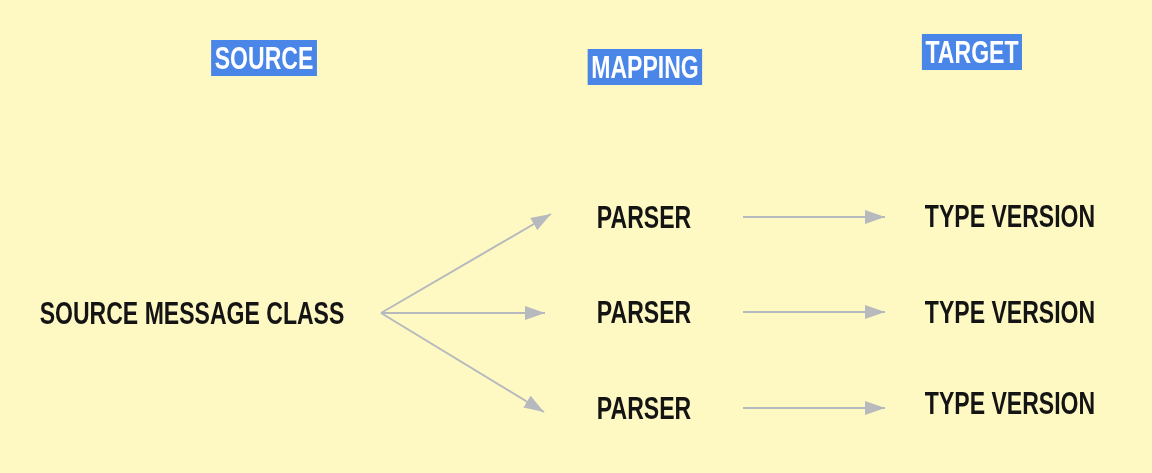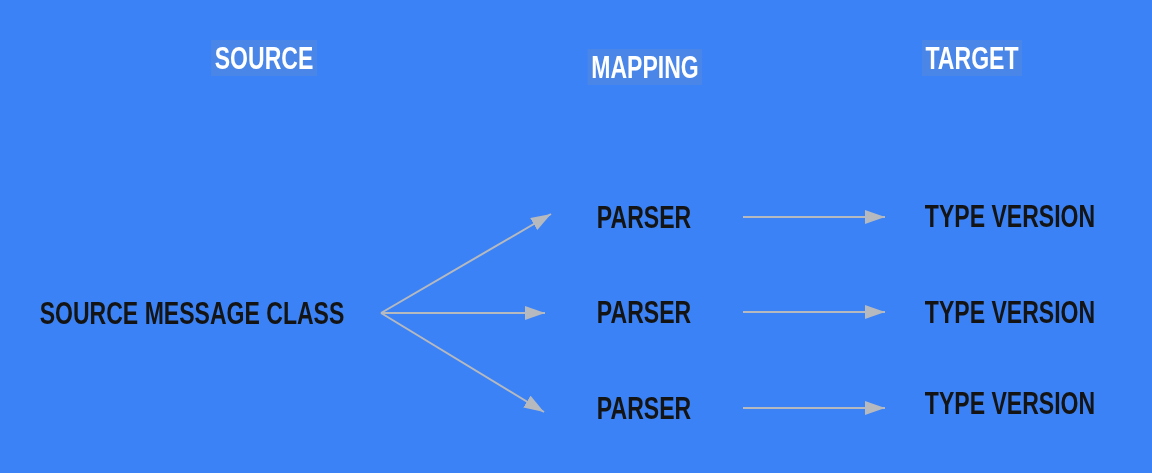--- a/index.html
+++ b/index.html
@@ -4,21 +4,21 @@
 <style>
   html, body {
     margin: 0;
     padding: 0;
     background: #ffffff;
   }
   .canvas {
     position: relative;
     width: 1152px;
     height: 473px;
-    background: #3b82f6;
+    background: #fef9c3;
     overflow: hidden;
     font-family: "Liberation Sans", sans-serif;
   }
   .arrow-layer {
     position: absolute;
     left: 0;
     top: 0;
     width: 1152px;
     height: 473px;
   }
@@ -75,21 +75,21 @@
   <div class="pos" style="left:264px; top:58px;">
     <div class="hdr-box squeeze">
       <span>SOURCE</span>
     </div>
   </div>
   <div class="pos" style="left:645px; top:67px;">
     <div class="hdr-box squeeze">
       <span>MAPPING</span>
     </div>
   </div>
-  <div class="pos" style="left:972px; top:58px;">
+  <div class="pos" style="left:972px; top:52px;">
     <div class="hdr-box squeeze">
       <span>TARGET</span>
     </div>
   </div>
 
   <div class="pos" style="left:192px; top:313px;">
     <div class="node-text squeeze">
       <span>SOURCE MESSAGE CLASS</span>
     </div>
   </div>

